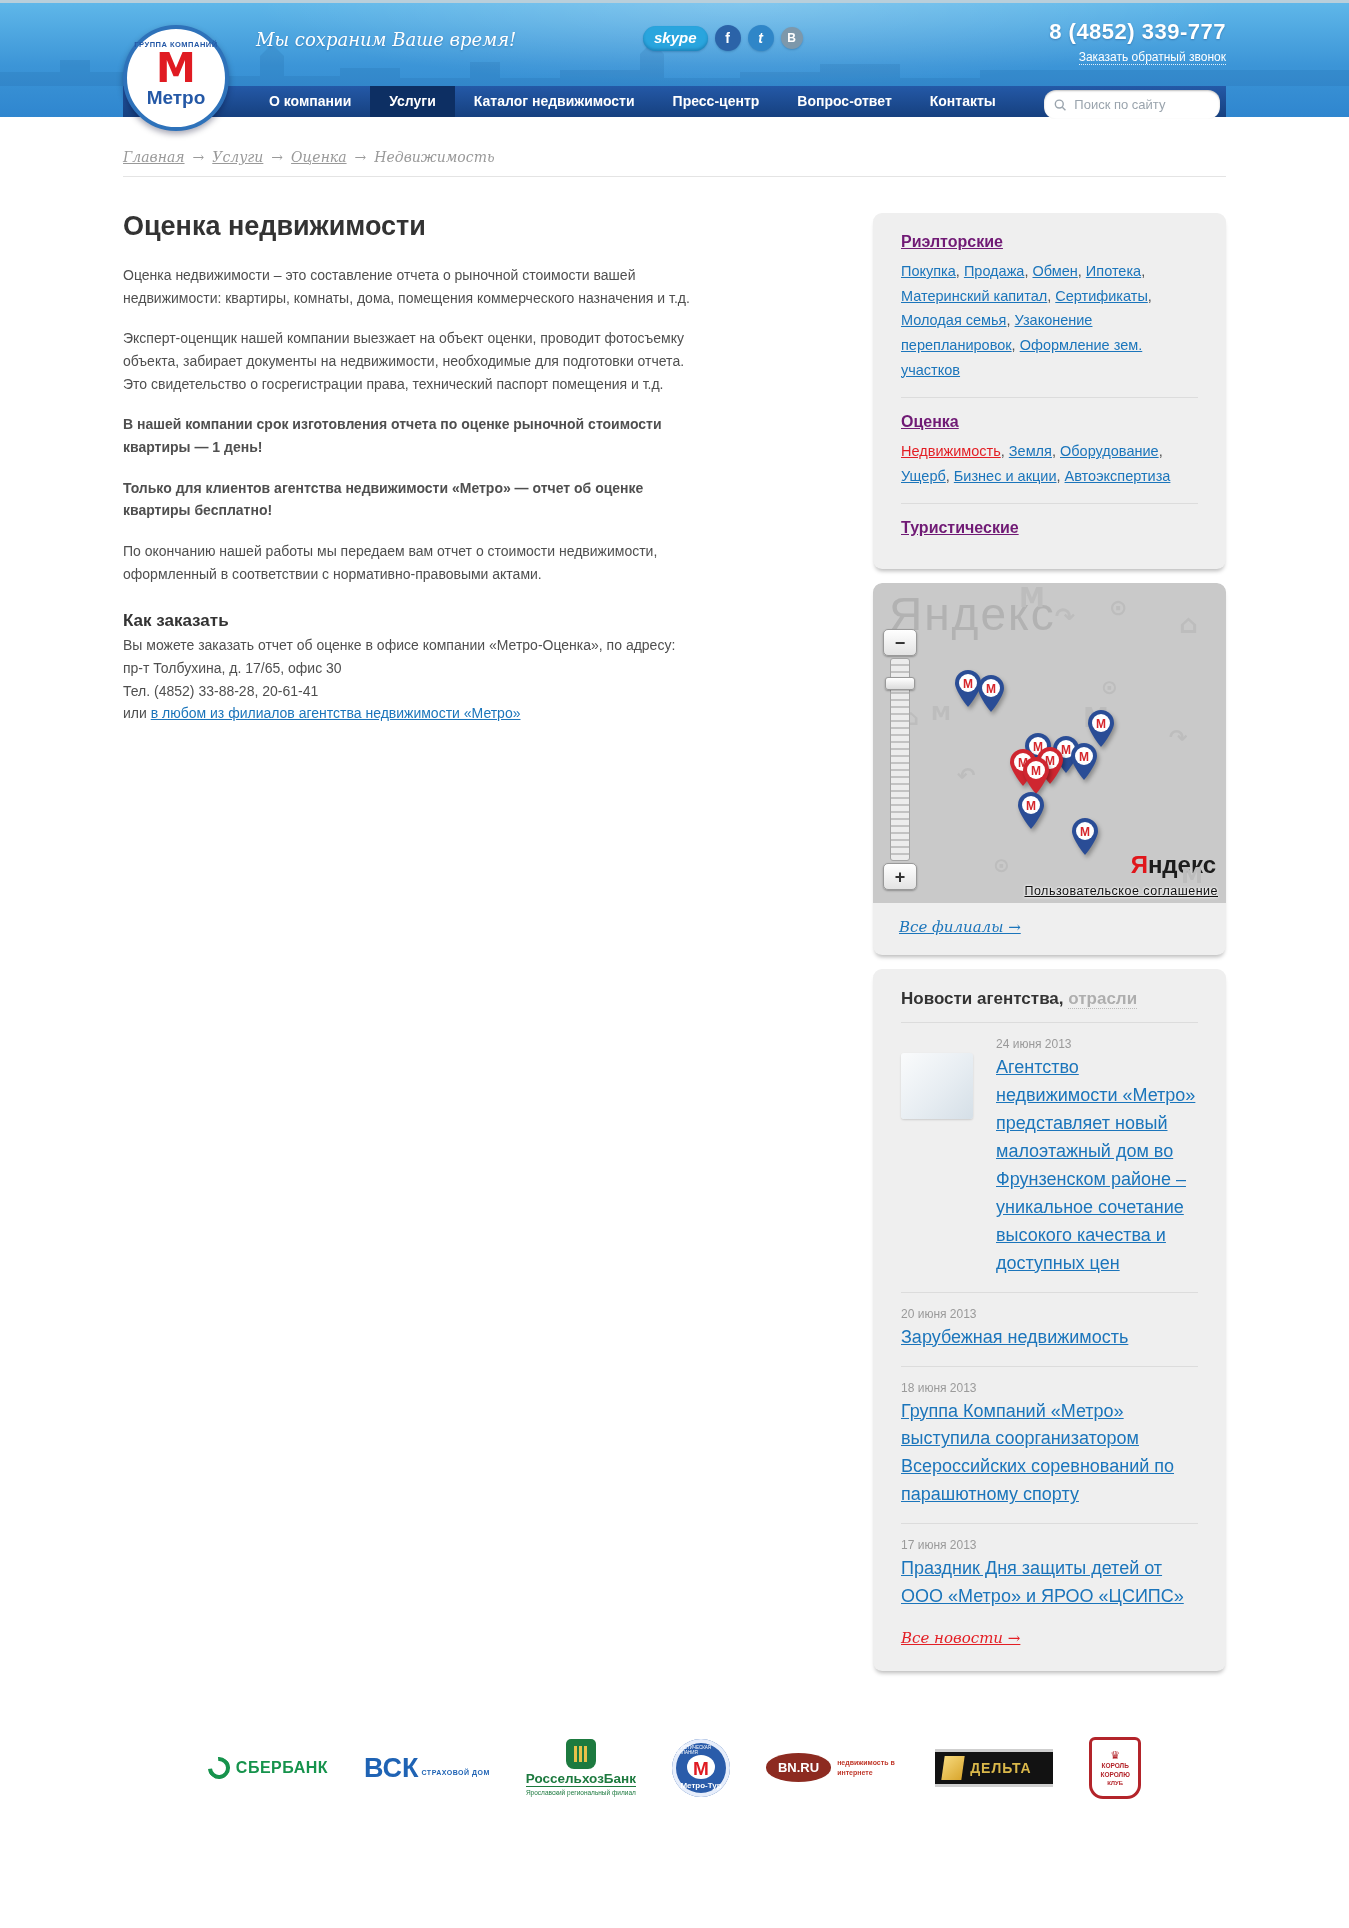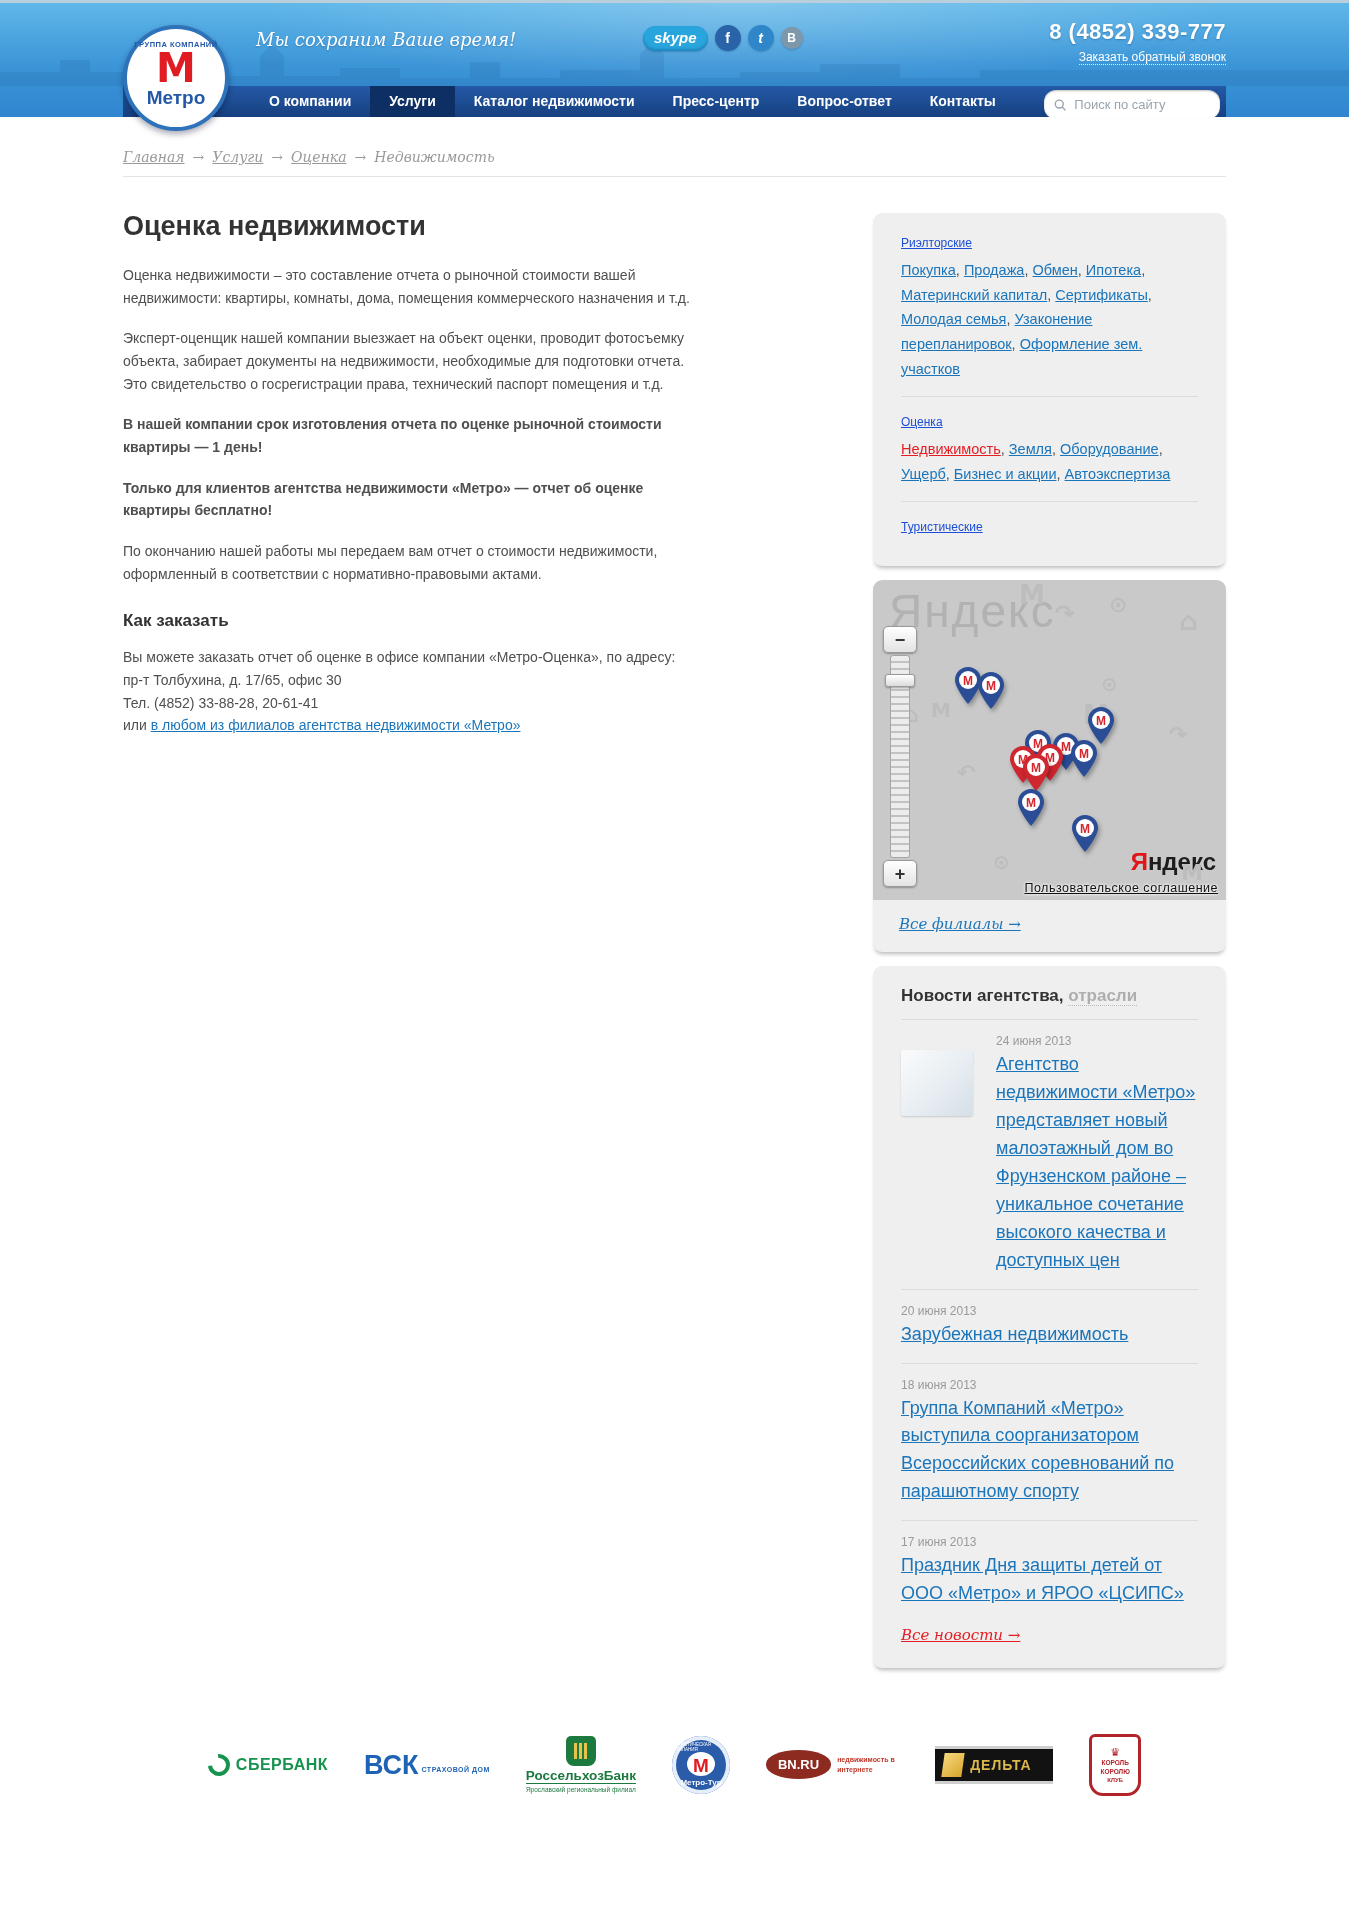--- a/index.html
+++ b/index.html
@@ -85,32 +85,32 @@
   .crumb-divider { border-bottom:1px solid #e4e4e4; margin-top:11px; }
 
   
   .content { width:1103px; margin:0 auto; padding-top:34px; display:flow-root; }
   .main-col { float:left; width:575px; }
   .sidebar { float:right; width:353px; margin-top:2px; }
 
   .page-title { font-size:27px; font-weight:bold; color:#333; margin:0 0 22px; }
   .main-col p { font-size:14px; line-height:1.62; margin:0 0 18px; color:#4f4f4f; }
   .bold-note { font-weight:bold; color:#3f3f3f; }
-  .sub-title { font-size:17px; font-weight:bold; color:#333; margin:26px 0 15px; }
+  .sub-title { font-size:17px; font-weight:bold; color:#333; margin:26px 0 3px; }
   .addr-line { margin:0 !important; }
   .addr-line a { color:#1b75bb; }
 
   
   .sbox {
     background:#efefef; border-radius:9px; margin-bottom:14px;
     box-shadow:0 4px 4px -2px rgba(0,0,0,.28);
   }
   .services-box { padding:20px 28px 24px; }
   .svc-section + .svc-section { border-top:1px solid #dcdcdc; margin-top:15px; padding-top:15px; }
-  .svc-title { display:inline-block; color:#1d4ed8; font-weight:normal; font-size:12px; margin-bottom:8px; }
+  .svc-title { display:inline-block; color:#701a75; font-weight:bold; font-size:16px; margin-bottom:8px; }
   .svc-links { font-size:14.5px; line-height:1.7; color:#4f4f4f; }
   .svc-links a { color:#1b75bb; }
   .svc-links a.current { color:#e31e24; }
 
   
   .map-box { overflow:hidden; padding:0; }
   .ymap { position:relative; height:320px; background:#c9c9c9; border-radius:9px 9px 0 0; overflow:hidden; }
   .ymark { position:absolute; left:16px; top:4px; font-size:46px; color:#b2b2b2; letter-spacing:2px; }
   .map-glyph { position:absolute; color:#bdbdbd; font-family:"DejaVu Sans", sans-serif; font-weight:bold; }
   .zoomctl { position:absolute; left:10px; top:46px; width:34px; z-index:4; }

